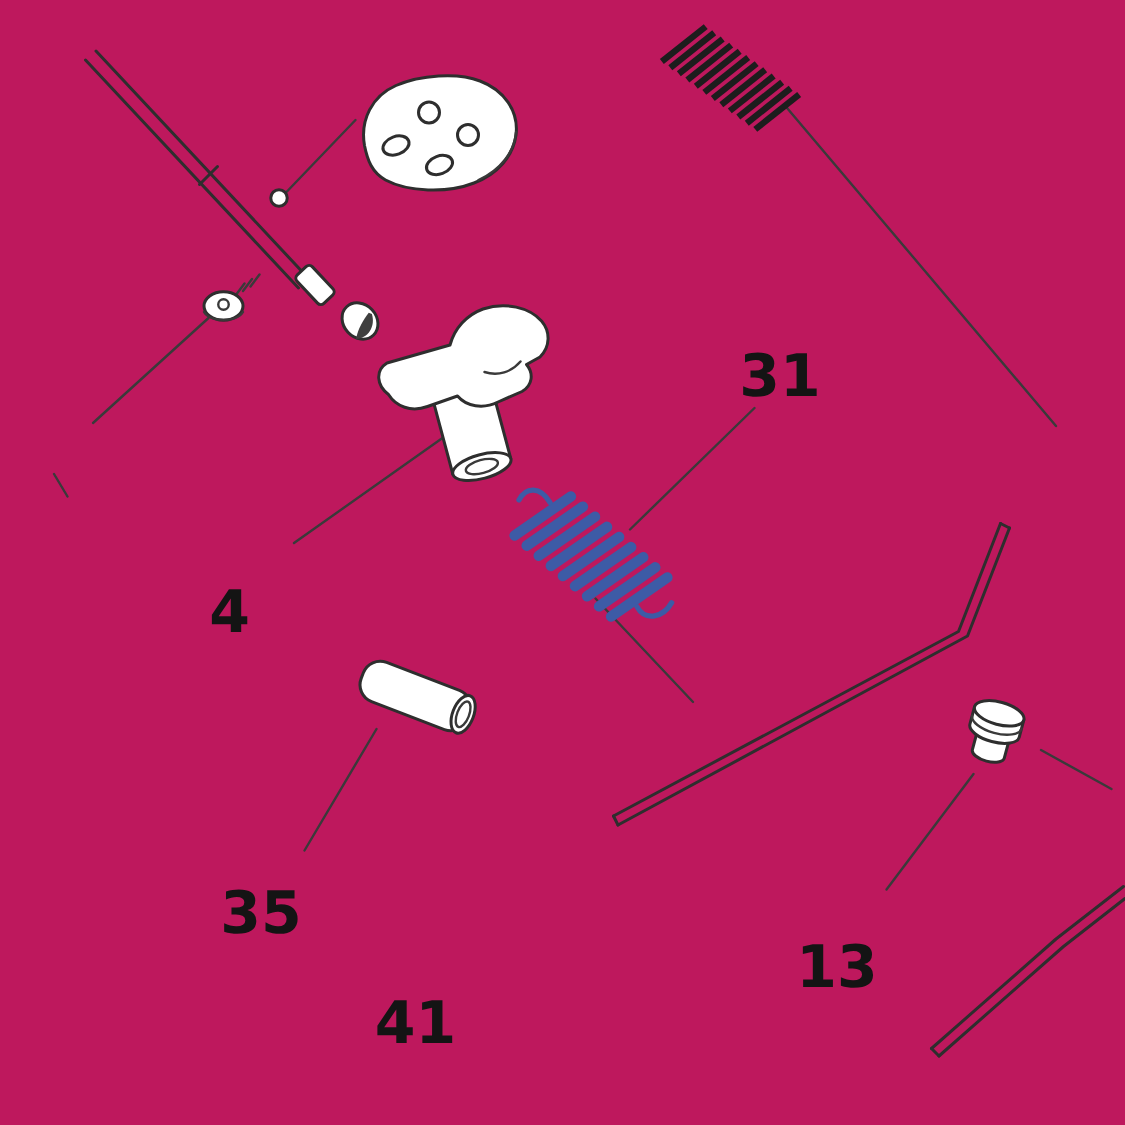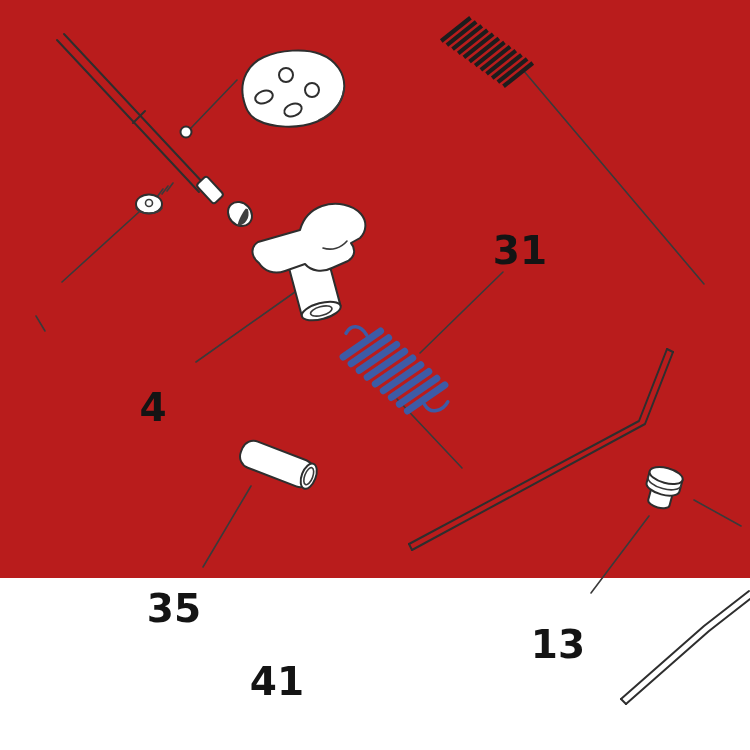--- a/index.html
+++ b/index.html
@@ -1,17 +1,17 @@
 <!DOCTYPE html>
 <html><head>
 <meta charset="utf-8">
 <style>
   html,body{margin:0;padding:0;background:#ffffff}
   body{width:750px;height:750px;overflow:hidden}
-  .stage{position:relative;width:750px;height:578px;background:#b91c1c}
+  .stage{position:relative;width:750px;height:750px;background:#be185d}
   svg{display:block}
   .ln{stroke:#2e2e2e;stroke-width:2;fill:none;stroke-linecap:round;stroke-linejoin:round}
   .part{fill:#ffffff;stroke:#2e2e2e;stroke-width:2;stroke-linejoin:round}
   .leader{stroke:#3a3a3a;stroke-width:1.6;fill:none;stroke-linecap:round}
   .thin{stroke:#3a3a3a;stroke-width:1.6;fill:none;stroke-linecap:round}
   .lbl{font-family:"DejaVu Sans","Liberation Sans",sans-serif;font-weight:bold;font-size:39px}
 </style>
 </head>
 <body>
 

